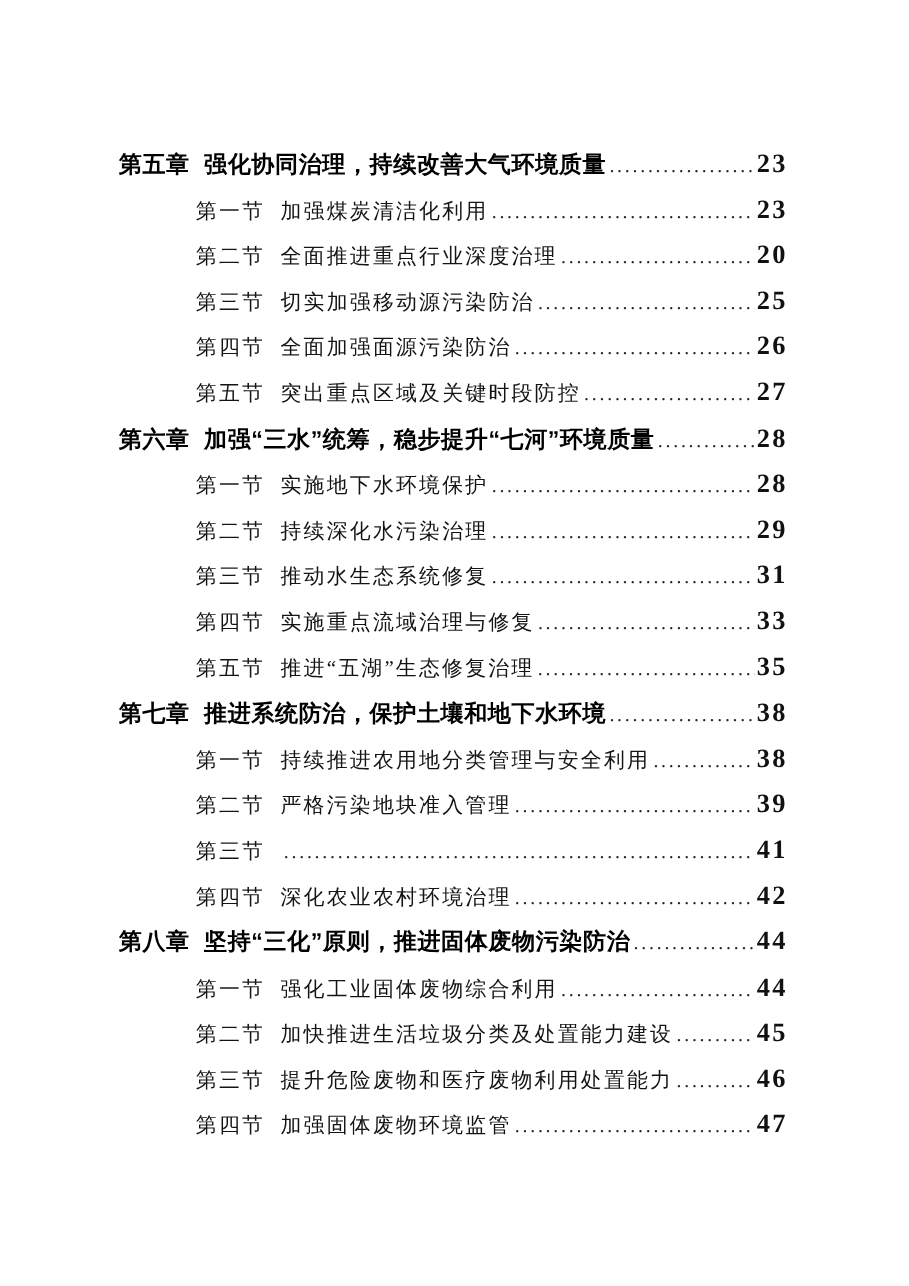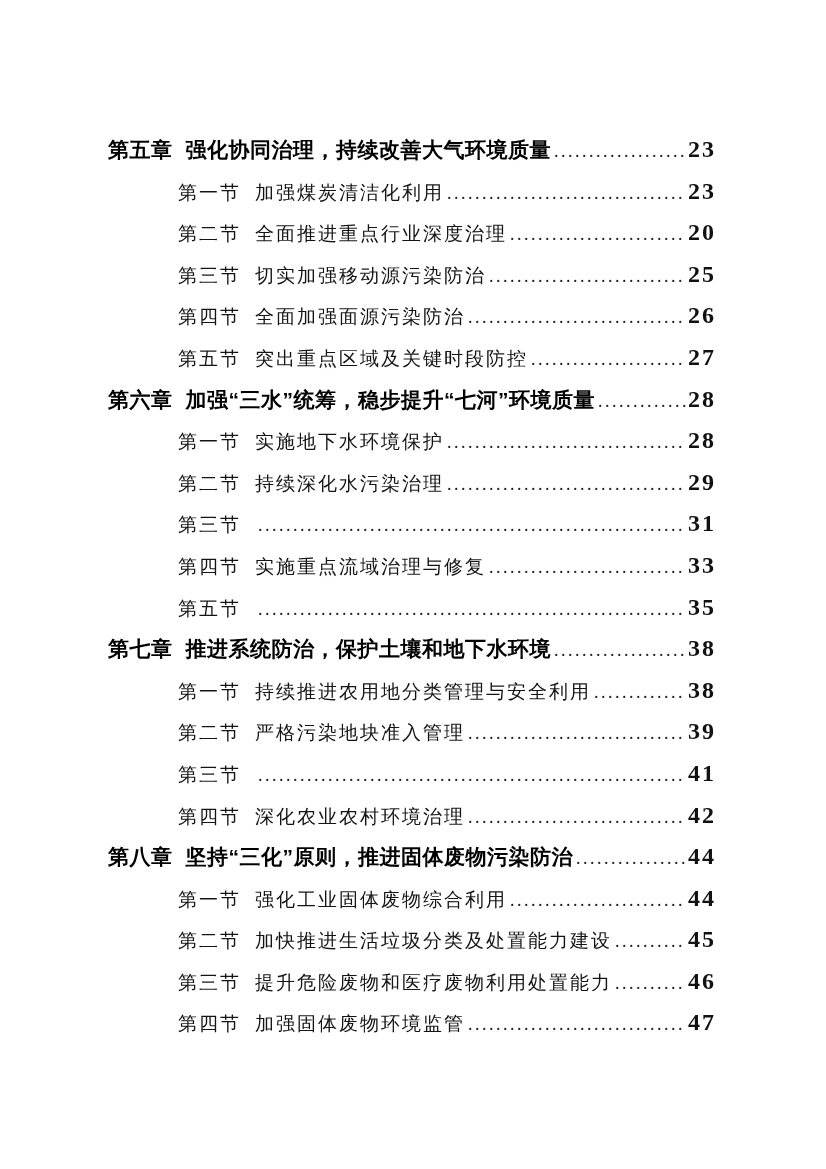--- a/index.html
+++ b/index.html
@@ -139,33 +139,35 @@
 
   <div class="row section">
     <span class="label">第二节</span>
     <span class="title">持续深化水污染治理</span>
     <span class="leader"></span>
     <span class="pagenum">29</span>
   </div>
 
   <div class="row section">
     <span class="label">第三节</span>
+    <span class="title">推动水生态系统修复</span>
     <span class="leader"></span>
     <span class="pagenum">31</span>
   </div>
 
   <div class="row section">
     <span class="label">第四节</span>
     <span class="title">实施重点流域治理与修复</span>
     <span class="leader"></span>
     <span class="pagenum">33</span>
   </div>
 
   <div class="row section">
     <span class="label">第五节</span>
+    <span class="title">推进“五湖”生态修复治理</span>
     <span class="leader"></span>
     <span class="pagenum">35</span>
   </div>
 
   <div class="row chapter">
     <span class="label">第七章</span>
     <span class="title">推进系统防治，保护土壤和地下水环境</span>
     <span class="leader"></span>
     <span class="pagenum">38</span>
   </div>

